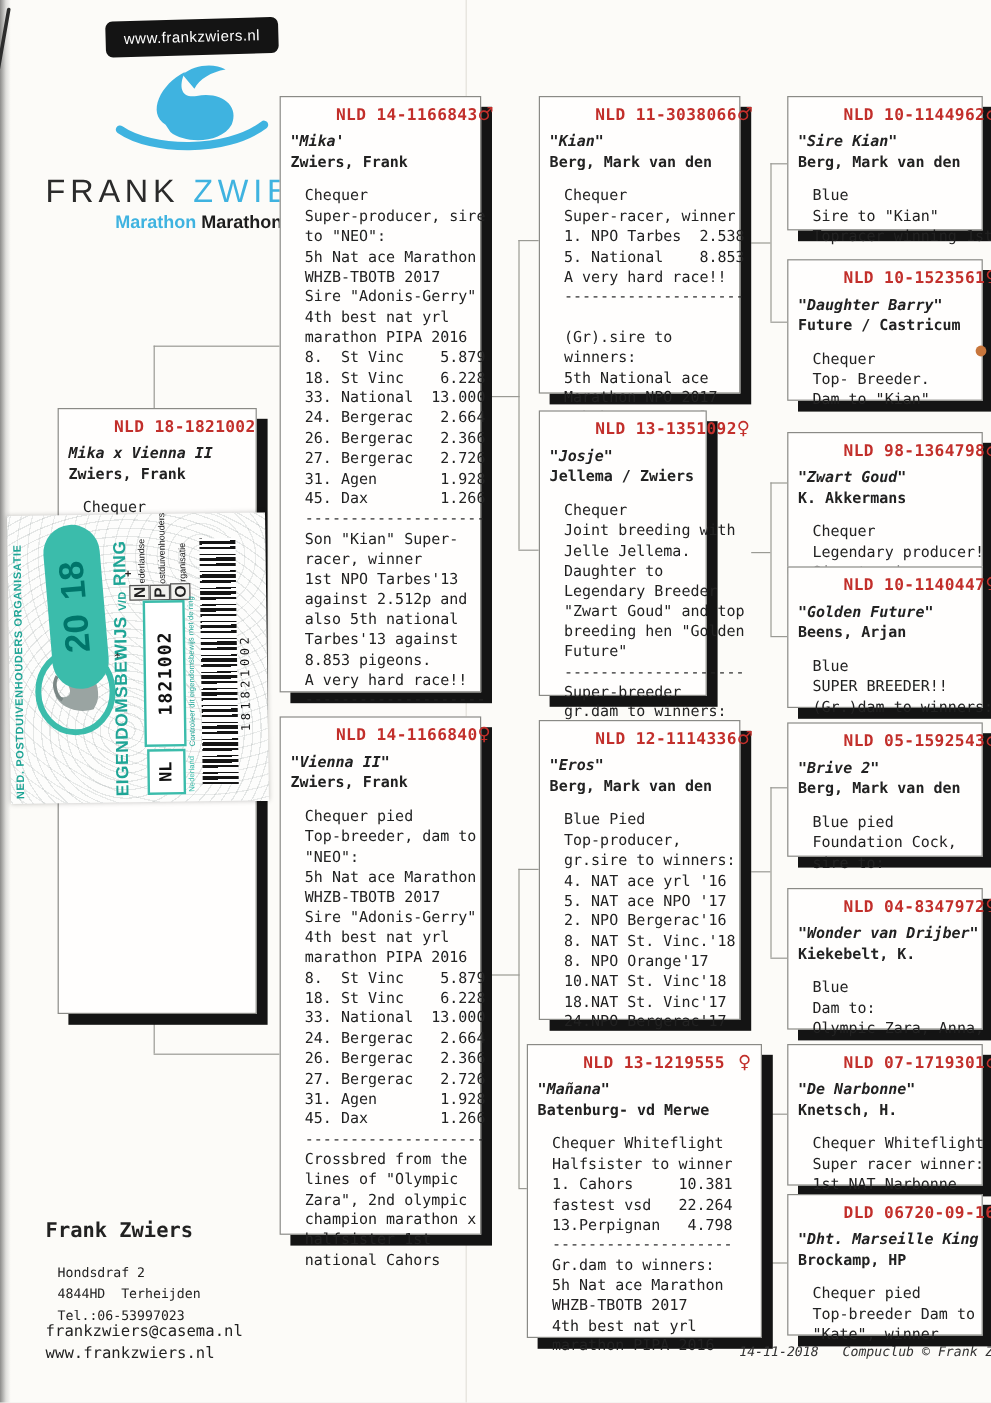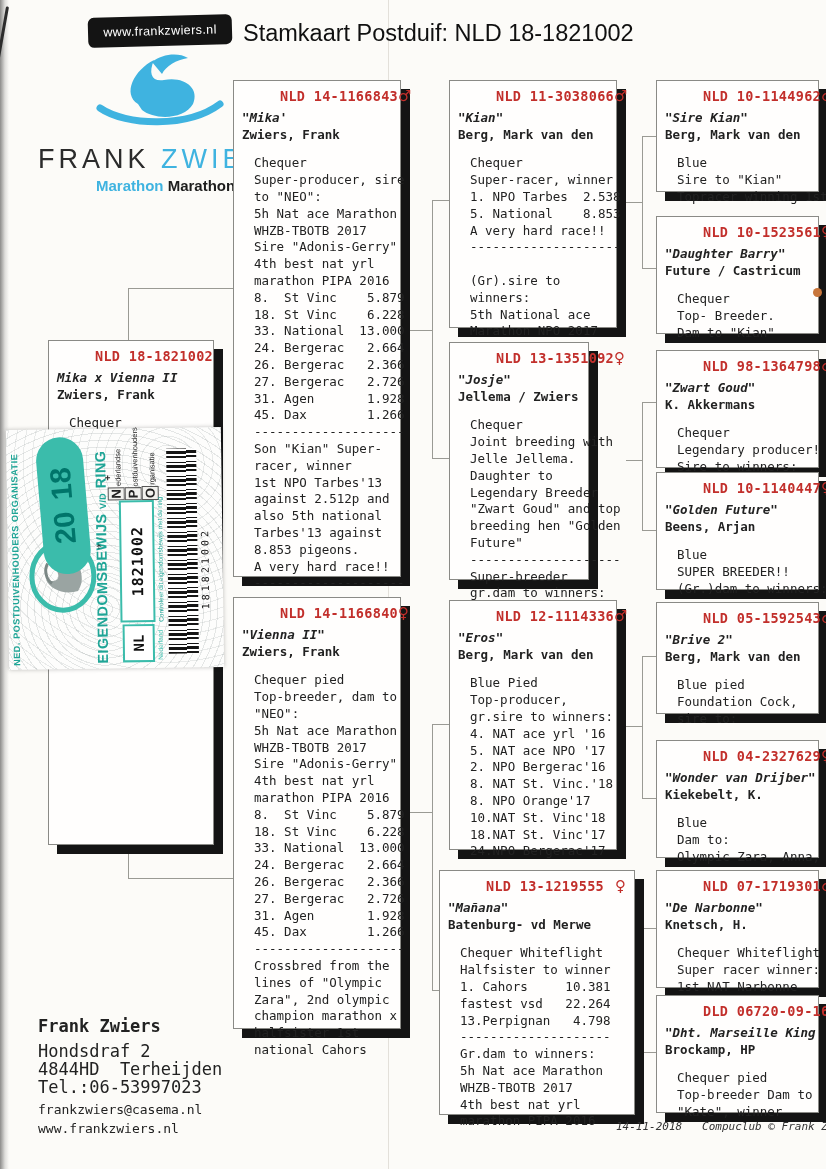--- a/index.html
+++ b/index.html
@@ -63,21 +63,21 @@
   .card-nederland{position:absolute;left:8px;top:148px;font-size:6.5px;color:#3bbcab;
     font-family:"Liberation Sans",sans-serif;}
   .card-check{position:absolute;left:46px;top:149px;font-size:6.5px;color:#1fa596;
     font-family:"Liberation Sans",sans-serif;white-space:nowrap;}
   .card-barcode{position:absolute;left:14px;top:160px;width:205px;height:30px;
     background:repeating-linear-gradient(90deg,#151515 0 2px,#fff 2px 4px,#151515 4px 7px,#fff 7px 9px,#151515 9px 10px,#fff 10px 14px);}
   .card-barcode-text{position:absolute;left:58px;top:192px;font-size:10px;letter-spacing:3px;color:#111;}
   .card-plus{position:absolute;color:#222;font-size:9px;font-weight:bold;}
   
   .contact-name{position:absolute;left:38px;top:1016px;font-weight:bold;font-size:17px;white-space:pre;}
-  .contact-lines{position:absolute;left:38px;top:1042px;margin:0;font-size:17px;line-height:18px;white-space:pre;}
+  .contact-lines{position:absolute;left:38px;top:1042px;margin:10px;font-size:11px;line-height:18px;white-space:pre;}
   .contact-links{position:absolute;left:38px;top:1100px;margin:0;font-size:13px;line-height:19px;white-space:pre;}
   .footer{position:absolute;left:616px;top:1120px;font-size:11px;font-style:italic;color:#333;white-space:nowrap;}
   .dot{position:absolute;left:813px;top:288px;width:9px;height:9px;border-radius:50%;background:#c8763c;}
 </style>
 </head>
 <body>
 
 <div id="page">
 
   <div class="scan-edge"></div>
@@ -85,21 +85,20 @@
   <div class="fold-line"></div>
 
   <div class="site-pill">www.frankzwiers.nl</div>
   <svg class="logo-bird" width="158" height="96" viewBox="0 0 158 96">
     <path d="M46 54 C30 44 42 20 62 10 C56 24 60 32 72 30 C92 26 108 38 101 54 C92 70 62 70 50 60 Z" fill="#3fb3e0"></path>
     <path d="M60 12 C70 4 86 2 96 8 C84 10 74 16 70 24 Z" fill="#3fb3e0"></path>
     <path d="M8 58 C34 76 96 78 128 54" stroke="#3fb3e0" stroke-width="7" fill="none" stroke-linecap="round"></path>
   </svg>
   <div class="wordmark"><span>FRANK</span> <span class="lz">ZWIERS</span></div>
   <div class="tagline"><span class="t1">Marathon</span> <span class="t2">Marathon</span></div>
-  <div class="doc-title">Stamkaart Postduif: NLD 18-1821002</div>
 
   <div class="vline" style="left:128px;top:288px;height:53px;"></div>
   <div class="hline" style="left:128px;top:288px;width:105px;"></div>
   <div class="vline" style="left:128px;top:848px;height:30px;"></div>
   <div class="hline" style="left:128px;top:878px;width:105px;"></div>
 
   <div class="hline" style="left:410px;top:330px;width:23px;"></div>
   <div class="vline" style="left:432px;top:200px;height:258px;"></div>
   <div class="hline" style="left:432px;top:200px;width:17px;"></div>
   <div class="hline" style="left:432px;top:458px;width:17px;"></div>
@@ -297,21 +296,21 @@
     <div class="boxhead">
         <span class="ring">NLD 10-1523561</span>
         <span class="sex">♀</span>
       </div>
     <div class="pname">"Daughter Barry"</div>
     <div class="powner">Future / Castricum</div>
     <pre class="plines">Chequer
 Top- Breeder.
 Dam to "Kian"</pre>
   </div>
-  <div class="pbox" style="left:656px;top:350px;width:163px;height:118px;">
+  <div class="pbox" style="left:656px;top:360px;width:163px;height:118px;">
     <div class="boxhead">
         <span class="ring">NLD 98-1364798</span>
         <span class="sex">♂</span>
       </div>
     <div class="pname">"Zwart Goud"</div>
     <div class="powner">K. Akkermans</div>
     <pre class="plines">Chequer
 Legendary producer!
 Sire to winners:</pre>
   </div>
@@ -332,21 +331,21 @@
         <span class="sex">♂</span>
       </div>
     <div class="pname">"Brive 2"</div>
     <div class="powner">Berg, Mark van den</div>
     <pre class="plines">Blue pied
 Foundation Cock,
 sire to:</pre>
   </div>
   <div class="pbox" style="left:656px;top:740px;width:163px;height:118px;">
     <div class="boxhead">
-        <span class="ring">NLD 04-2327629</span>
+        <span class="ring">NLD 04-8347972</span>
         <span class="sex">♀</span>
       </div>
     <div class="pname">"Wonder van Drijber"</div>
     <div class="powner">Kiekebelt, K.</div>
     <pre class="plines">Blue
 Dam to:
 Olympic Zara, Anna,</pre>
   </div>
   <div class="pbox" style="left:656px;top:870px;width:163px;height:118px;">
     <div class="boxhead">

